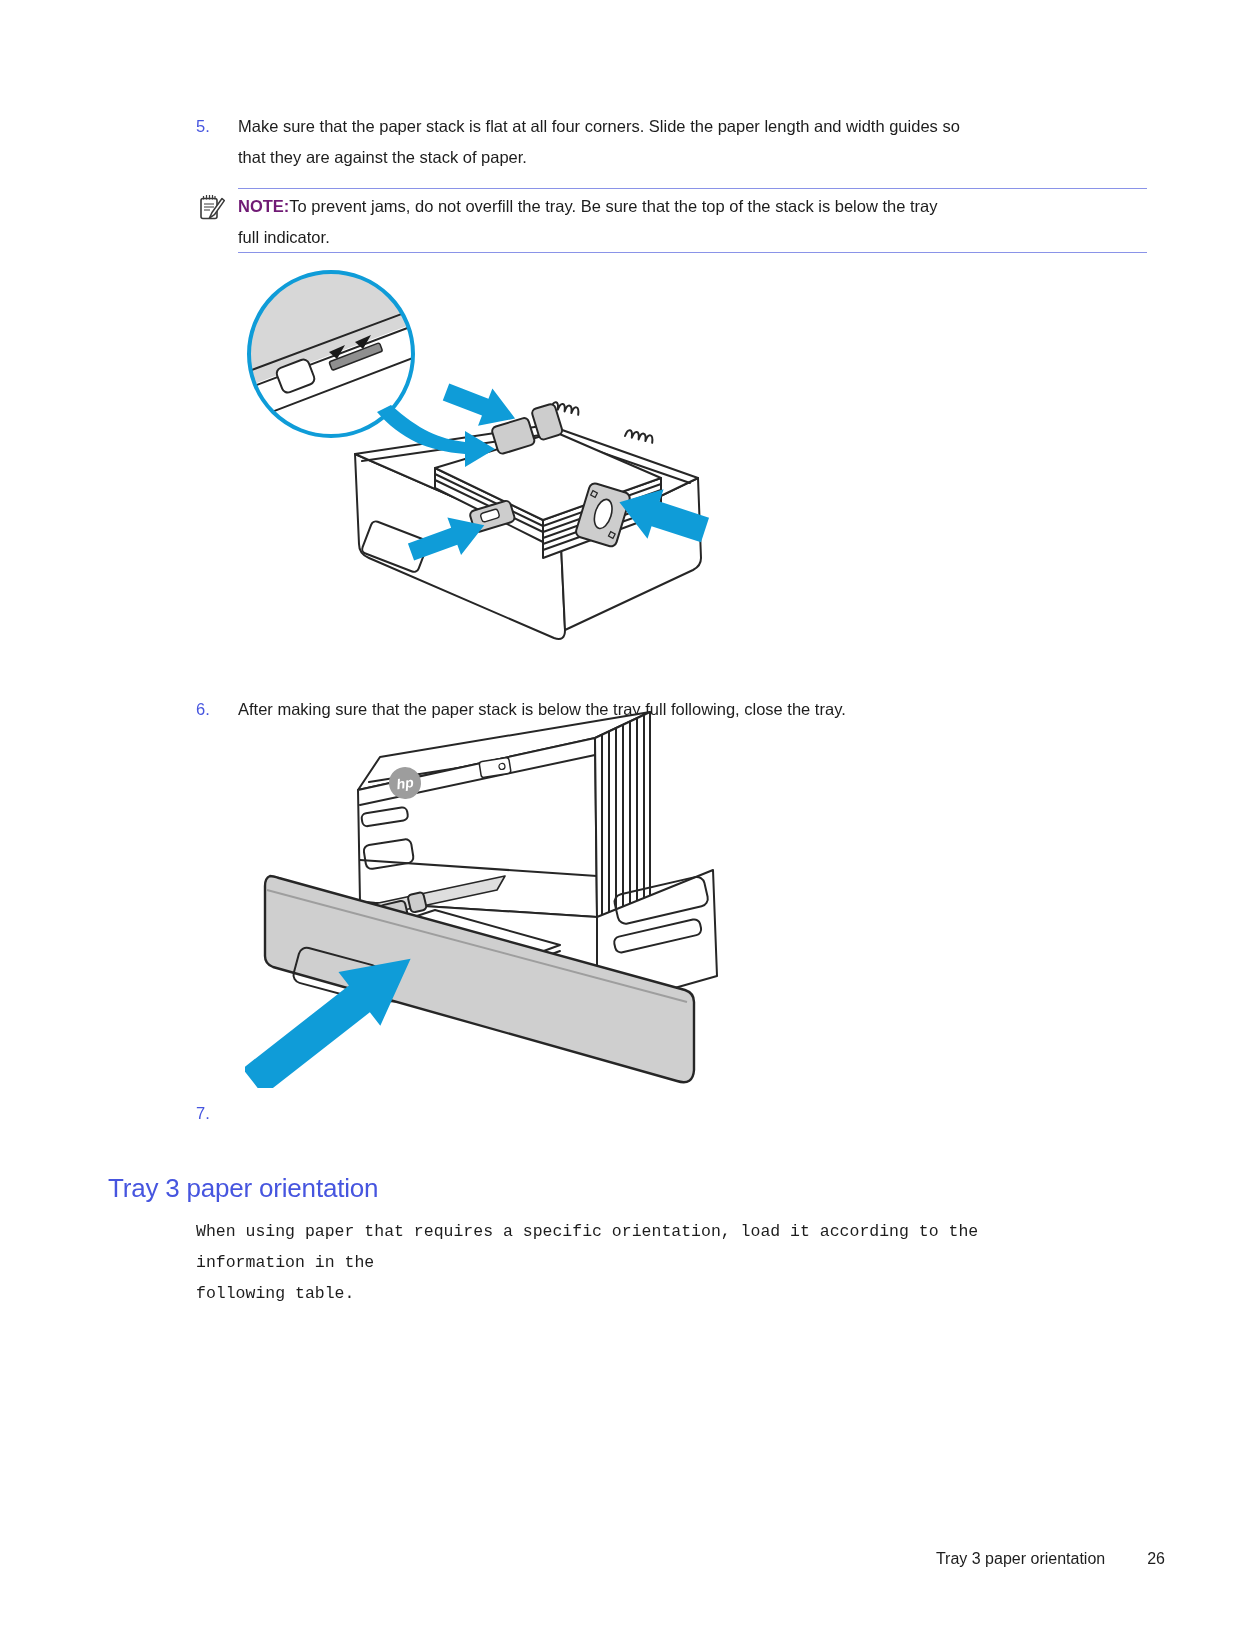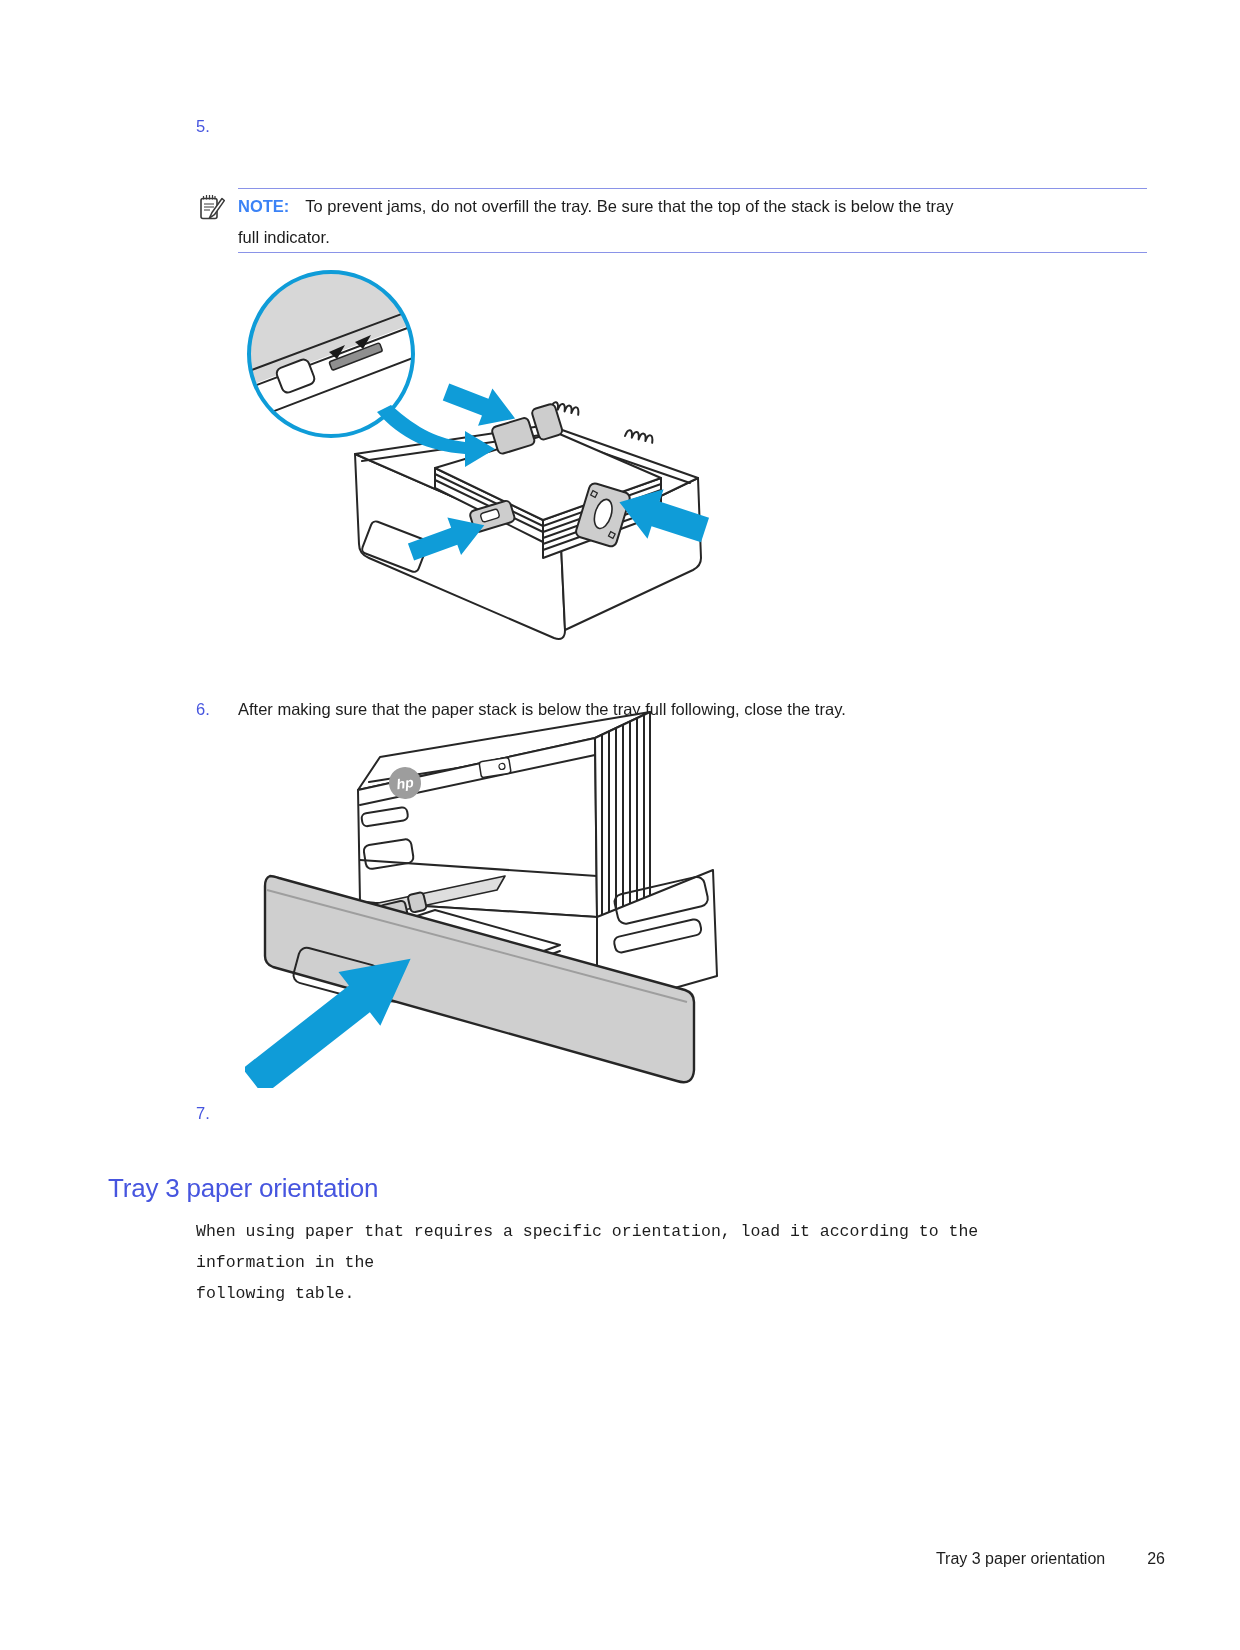--- a/index.html
+++ b/index.html
@@ -14,21 +14,21 @@
   #step6{top:694px;}
   #step7{top:1098px;}
   .note-rule{position:absolute;left:238px;width:909px;height:0;border-top:1.5px solid #8A93E8;}
   #note-rule-top{top:188px;}
   #note-rule-bottom{top:252px;}
   .note-icon{position:absolute;left:198px;top:193px;}
   .note-body{
     position:absolute;left:238px;top:191px;width:909px;
     font-size:16.5px;line-height:31px;
   }
-  .note-body .lbl{color:#3b82f6;font-weight:bold;margin-right:16px;}
+  .note-body .lbl{color:#701a75;font-weight:bold;margin-right:0;}
   .note-body .txt{white-space:pre-line;}
   .fig{position:absolute;}
   #fig1{left:243px;top:262px;}
   #fig2{left:245px;top:710px;}
   .h2{
     position:absolute;left:108px;top:1172px;
     font-size:26px;line-height:32px;color:#4655DF;font-weight:500;letter-spacing:-0.2px;
   }
   .intro{
     position:absolute;left:196px;top:1216px;width:900px;
@@ -44,20 +44,22 @@
   .gy{fill:#cdcdcd;stroke:#262626;stroke-width:2;stroke-linejoin:round;}
   .cy{fill:#0F9CD8;stroke:none;}
 </style>
 </head>
 <body>
 
 <div class="page">
 
   <div class="step" id="step5">
     <span class="num">5.</span>
+    <span class="txt">Make sure that the paper stack is flat at all four corners. Slide the paper length and width guides so
+that they are against the stack of paper.</span>
   </div>
 
   <div class="note-rule" id="note-rule-top"></div>
   <span class="note-icon">
     <svg width="27" height="29" viewBox="0 0 27 29">
       <rect x="3" y="5.5" width="16" height="20" rx="2" fill="#fff" stroke="#3a3a3a" stroke-width="1.6"></rect>
       <path d="M5.5,3 v3.5 M8.5,2 v4.5 M11.5,2 v4.5 M14.5,2 v4.5 M17,3 v3.5" stroke="#3a3a3a" stroke-width="1.2" fill="none"></path>
       <path d="M6,11 h10 M6,14 h10 M6,17 h6" stroke="#3a3a3a" stroke-width="1.2" fill="none"></path>
       <path d="M24,5.5 L14,19.5 l-2.6,5.6 l5,-3.4 L26.3,7.6 Z" fill="#fff" stroke="#3a3a3a" stroke-width="1.5" stroke-linejoin="round"></path>
     </svg>

